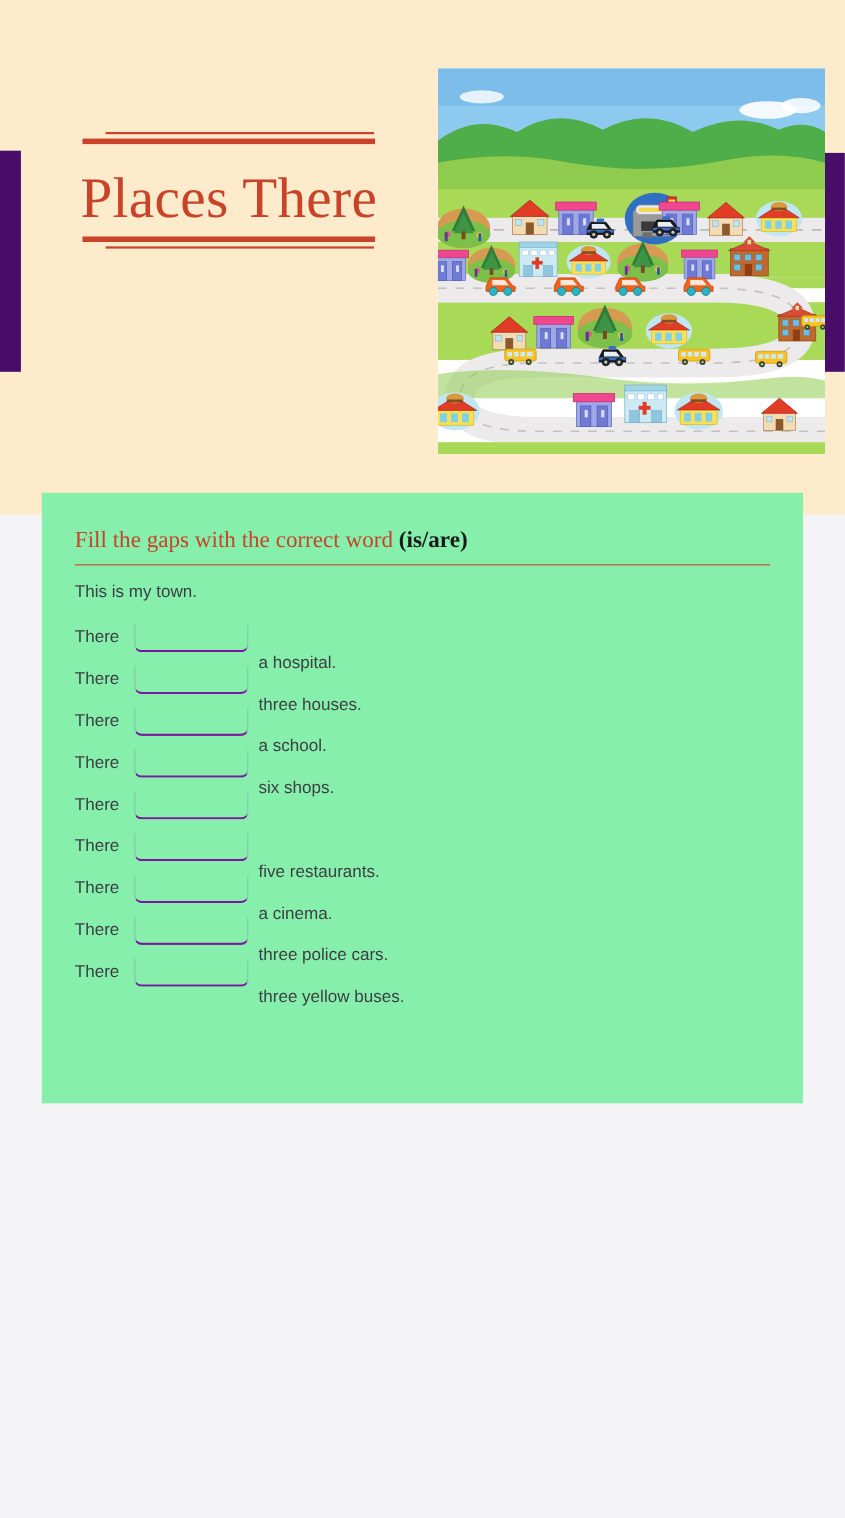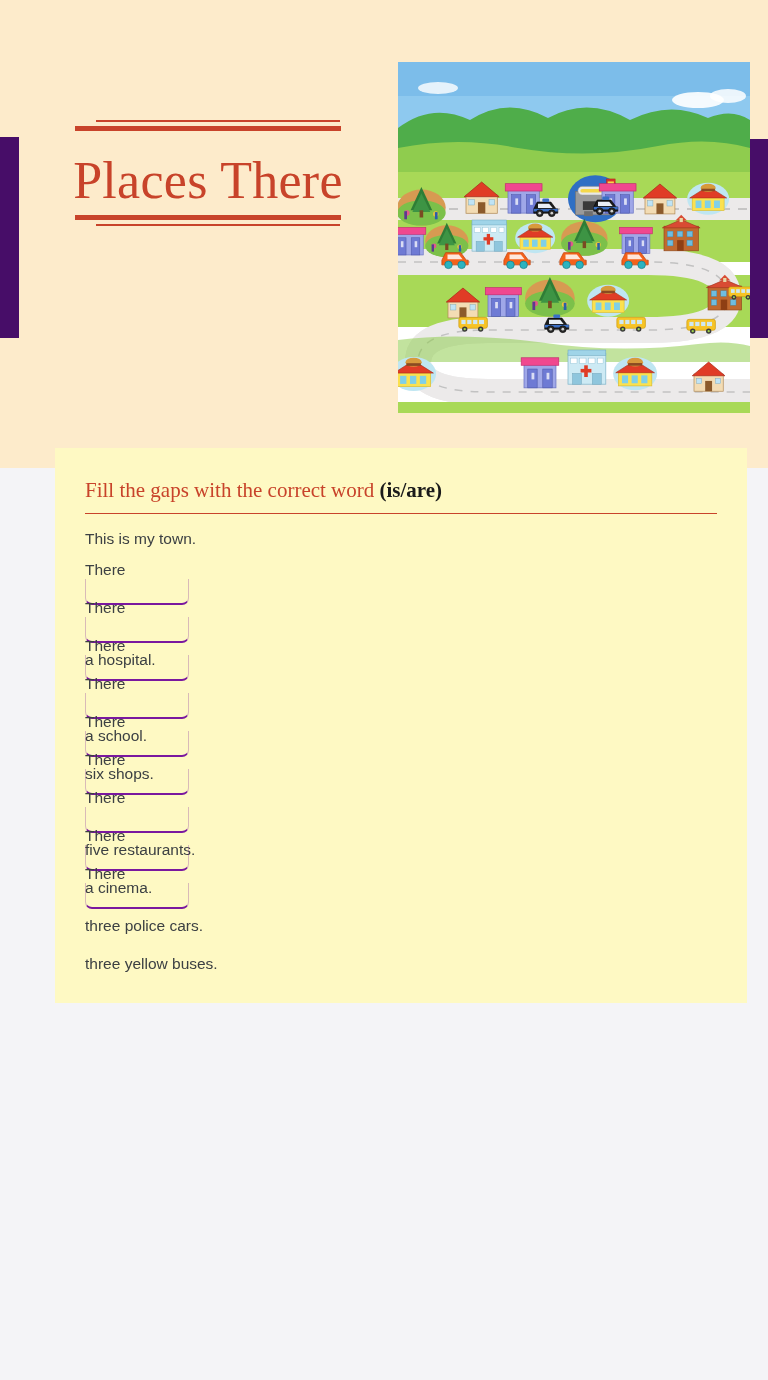--- a/index.html
+++ b/index.html
@@ -97,25 +97,25 @@
     width: 352px;
     height: 351px;
     overflow: hidden;
     background: #ffffff;
   }
   .illustration svg { display: block; }
 
   
   .card {
     position: absolute;
-    left: 55px;
+    left: 38px;
     top: 448px;
     width: 692px;
     height: 555px;
-    background: #fef9c3;
+    background: #86efac;
   }
   .card-inner {
     padding: 30px 30px 0 30px;
   }
 
   .instruction {
     font-family: "Liberation Serif", "DejaVu Serif", serif;
     font-size: 21px;
     color: #c8432a;
     margin: 0;
@@ -135,23 +135,22 @@
 
   .intro-line {
     font-size: 15.5px;
     color: #3c4043;
     margin: 0 0 12px 0;
     line-height: 1.2;
   }
 
   .q-row {
     display: flex;
-    align-items: flex-start;
+    align-items: center;
     height: 38px;
-    flex-direction: column;
   }
   .q-pre {
     font-size: 15.5px;
     color: #3c4043;
     width: 54px;
     flex: 0 0 auto;
   }
   .q-blank {
     flex: 0 0 auto;
     width: 104px;
@@ -453,20 +452,21 @@
 
       <div class="q-row">
         <span class="q-pre">There</span>
         <input class="q-blank" type="text" value="" style="">
         <span class="q-post">a hospital.</span>
       </div>
 
       <div class="q-row">
         <span class="q-pre">There</span>
         <input class="q-blank" type="text" value="" style="">
+        <span class="q-post">three houses.</span>
       </div>
 
       <div class="q-row">
         <span class="q-pre">There</span>
         <input class="q-blank" type="text" value="" style="">
         <span class="q-post">a school.</span>
       </div>
 
       <div class="q-row">
         <span class="q-pre">There</span>

